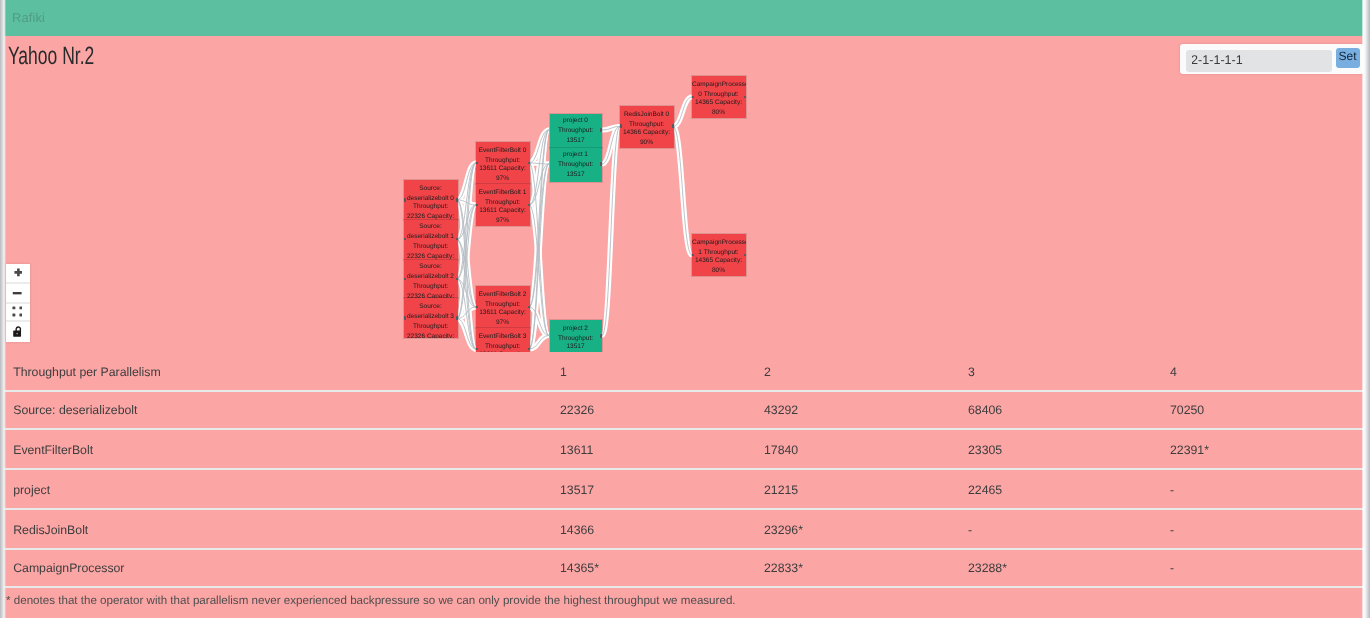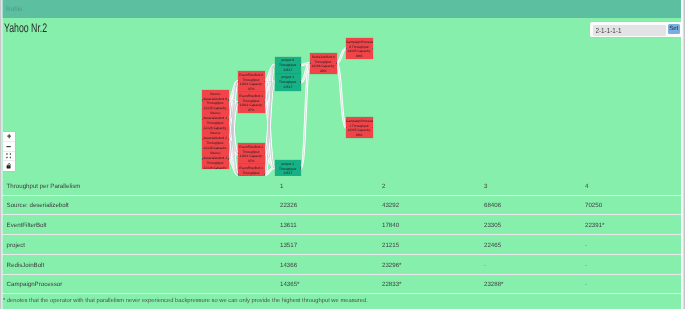--- a/index.html
+++ b/index.html
@@ -1,18 +1,18 @@
 <!DOCTYPE html>
 <html><head>
 <meta charset="utf-8">
 <style>
   html,body{margin:0;padding:0;}
   body{width:685px;height:309px;overflow:hidden;background:#edeef0;
        font-family:"Liberation Sans",sans-serif;-webkit-font-smoothing:antialiased;text-rendering:geometricPrecision;}
-  #app{position:relative;width:685px;height:309px;background:#86efac;overflow:hidden;}
+  #app{position:relative;width:685px;height:309px;background:#fca5a5;overflow:hidden;}
 
   
   .navbar{position:absolute;left:0;top:0;width:685px;height:18px;background:#5cbf9f;}
   .navbar .brand{position:absolute;left:6px;top:5.5px;font-size:6.4px;color:#4f9c85;
                  letter-spacing:.1px;}
 
   
   .page-title{position:absolute;left:3.5px;top:20.5px;font-size:12.5px;color:#2a2a2a;
               transform:scaleX(.70);transform-origin:left top;white-space:nowrap;}
 

